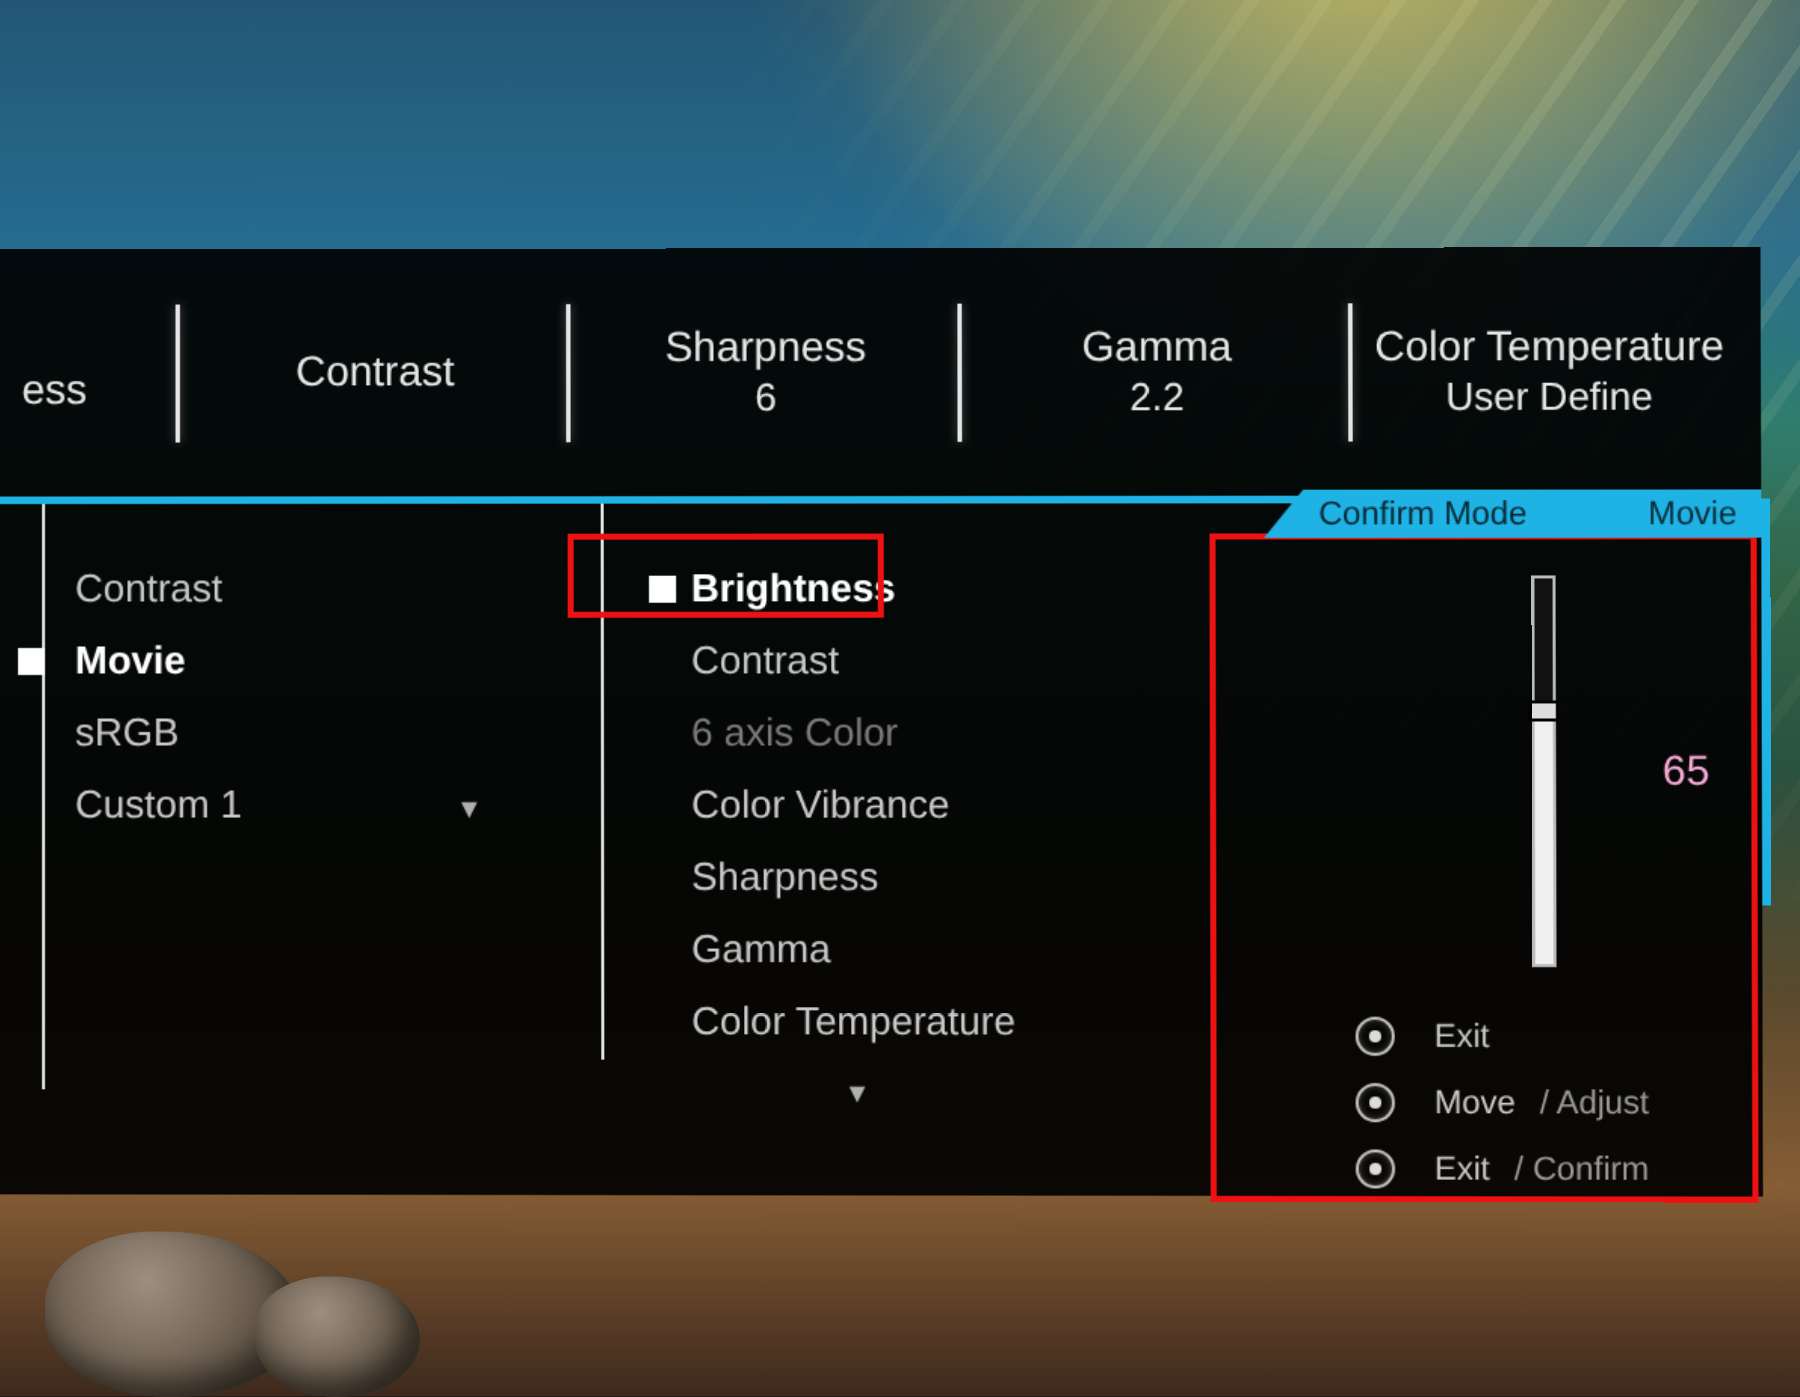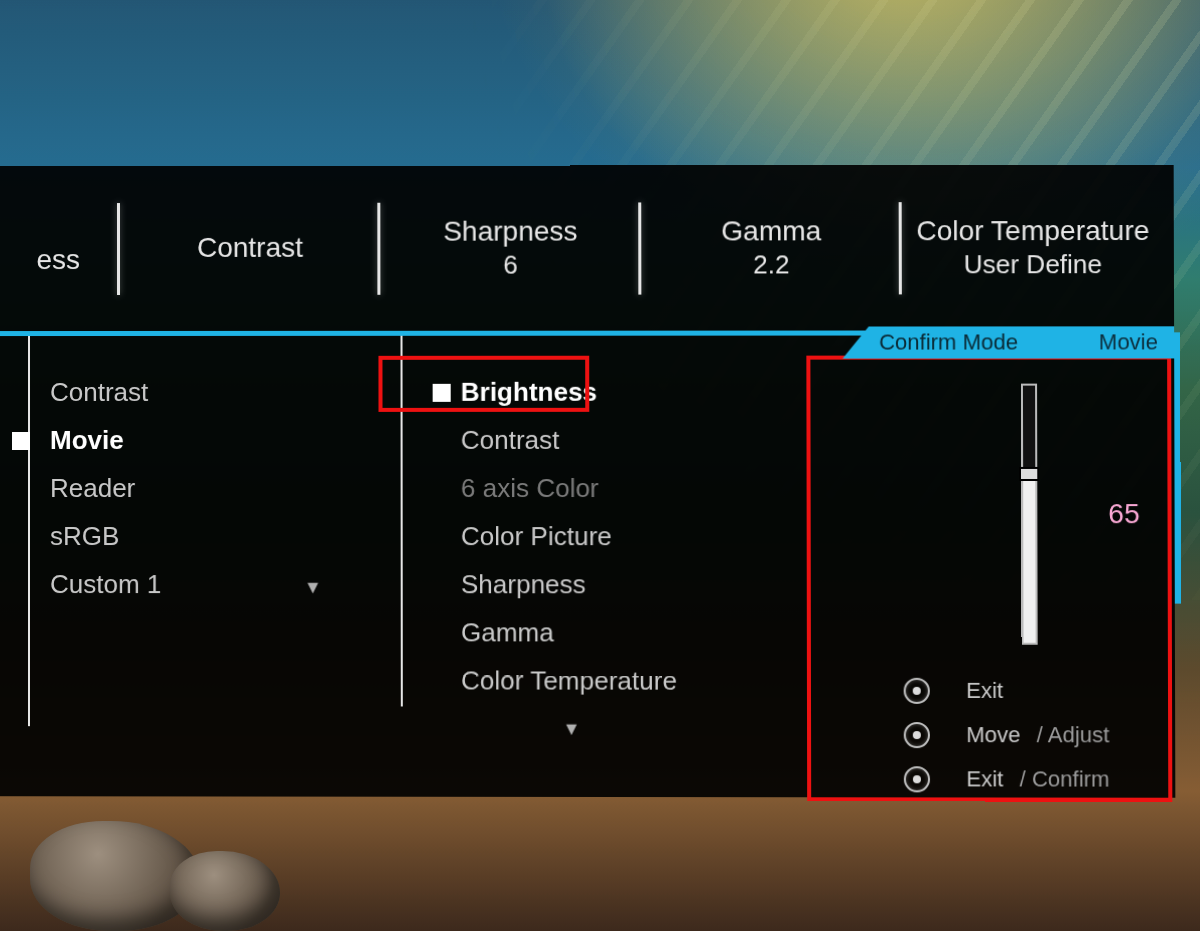--- a/index.html
+++ b/index.html
@@ -237,21 +237,21 @@
   }
   .hint .joy::after {
     content: "";
     position: absolute;
     left: 50%; top: 50%;
     width: 8px; height: 8px;
     background: #dcdcdc;
     border-radius: 50%;
     transform: translate(-50%,-50%);
   }
-  .hint .action { margin-left: 24px; }
+  .hint .action { margin-left: 14px; }
   .hint .sub { color: #9a9a9a; margin-left: 4px; }
 
   
   .cyan-edge {
     position: absolute;
     right: -6px;
     top: 167px;
     width: 6px;
     height: 270px;
     background: #1fb3e5;
@@ -265,21 +265,21 @@
   <div class="rocks">
     <div style="left:0;bottom:0;width:170px;height:110px;"></div>
     <div style="left:140px;bottom:0;width:110px;height:80px;"></div>
   </div>
 </div>
 
 <div class="osd">
 
   <div class="summary">
     <div class="summary-cell narrow">
-      <div class="label" style="text-align:right;padding-right:40px;margin-top:24px;">ess</div>
+      <div class="label" style="text-align:right;padding-right:62px;margin-top:24px;">ess</div>
       <div class="sep"></div>
     </div>
     <div class="summary-cell">
       <div class="label">Contrast</div>
       <div class="sep"></div>
     </div>
     <div class="summary-cell">
       <div class="label">Sharpness</div>
       <div class="val">6</div>
       <div class="sep"></div>
@@ -310,23 +310,20 @@
     <div class="col modes">
       <ul>
         <li>
           <span>Contrast</span>
         </li>
         <li class="selected">
           <span class="marker"></span>
           <span>Movie</span>
         </li>
         <li>
-          <span>Reader</span>
-        </li>
-        <li>
           <span>sRGB</span>
         </li>
         <li>
           <span>Custom 1</span>
           <span class="more-arrow">▼</span>
         </li>
       </ul>
     </div>
 
     <div class="col settings">
@@ -335,21 +332,21 @@
           <span class="marker"></span>
           <span>Brightness</span>
         </li>
         <li>
           <span>Contrast</span>
         </li>
         <li class="dim">
           <span>6 axis Color</span>
         </li>
         <li>
-          <span>Color Picture</span>
+          <span>Color Vibrance</span>
         </li>
         <li>
           <span>Sharpness</span>
         </li>
         <li>
           <span>Gamma</span>
         </li>
         <li>
           <span>Color Temperature</span>
           <span class="more-arrow" style="margin-left:10px;display:block;text-align:center;width:200px;">▼</span>

